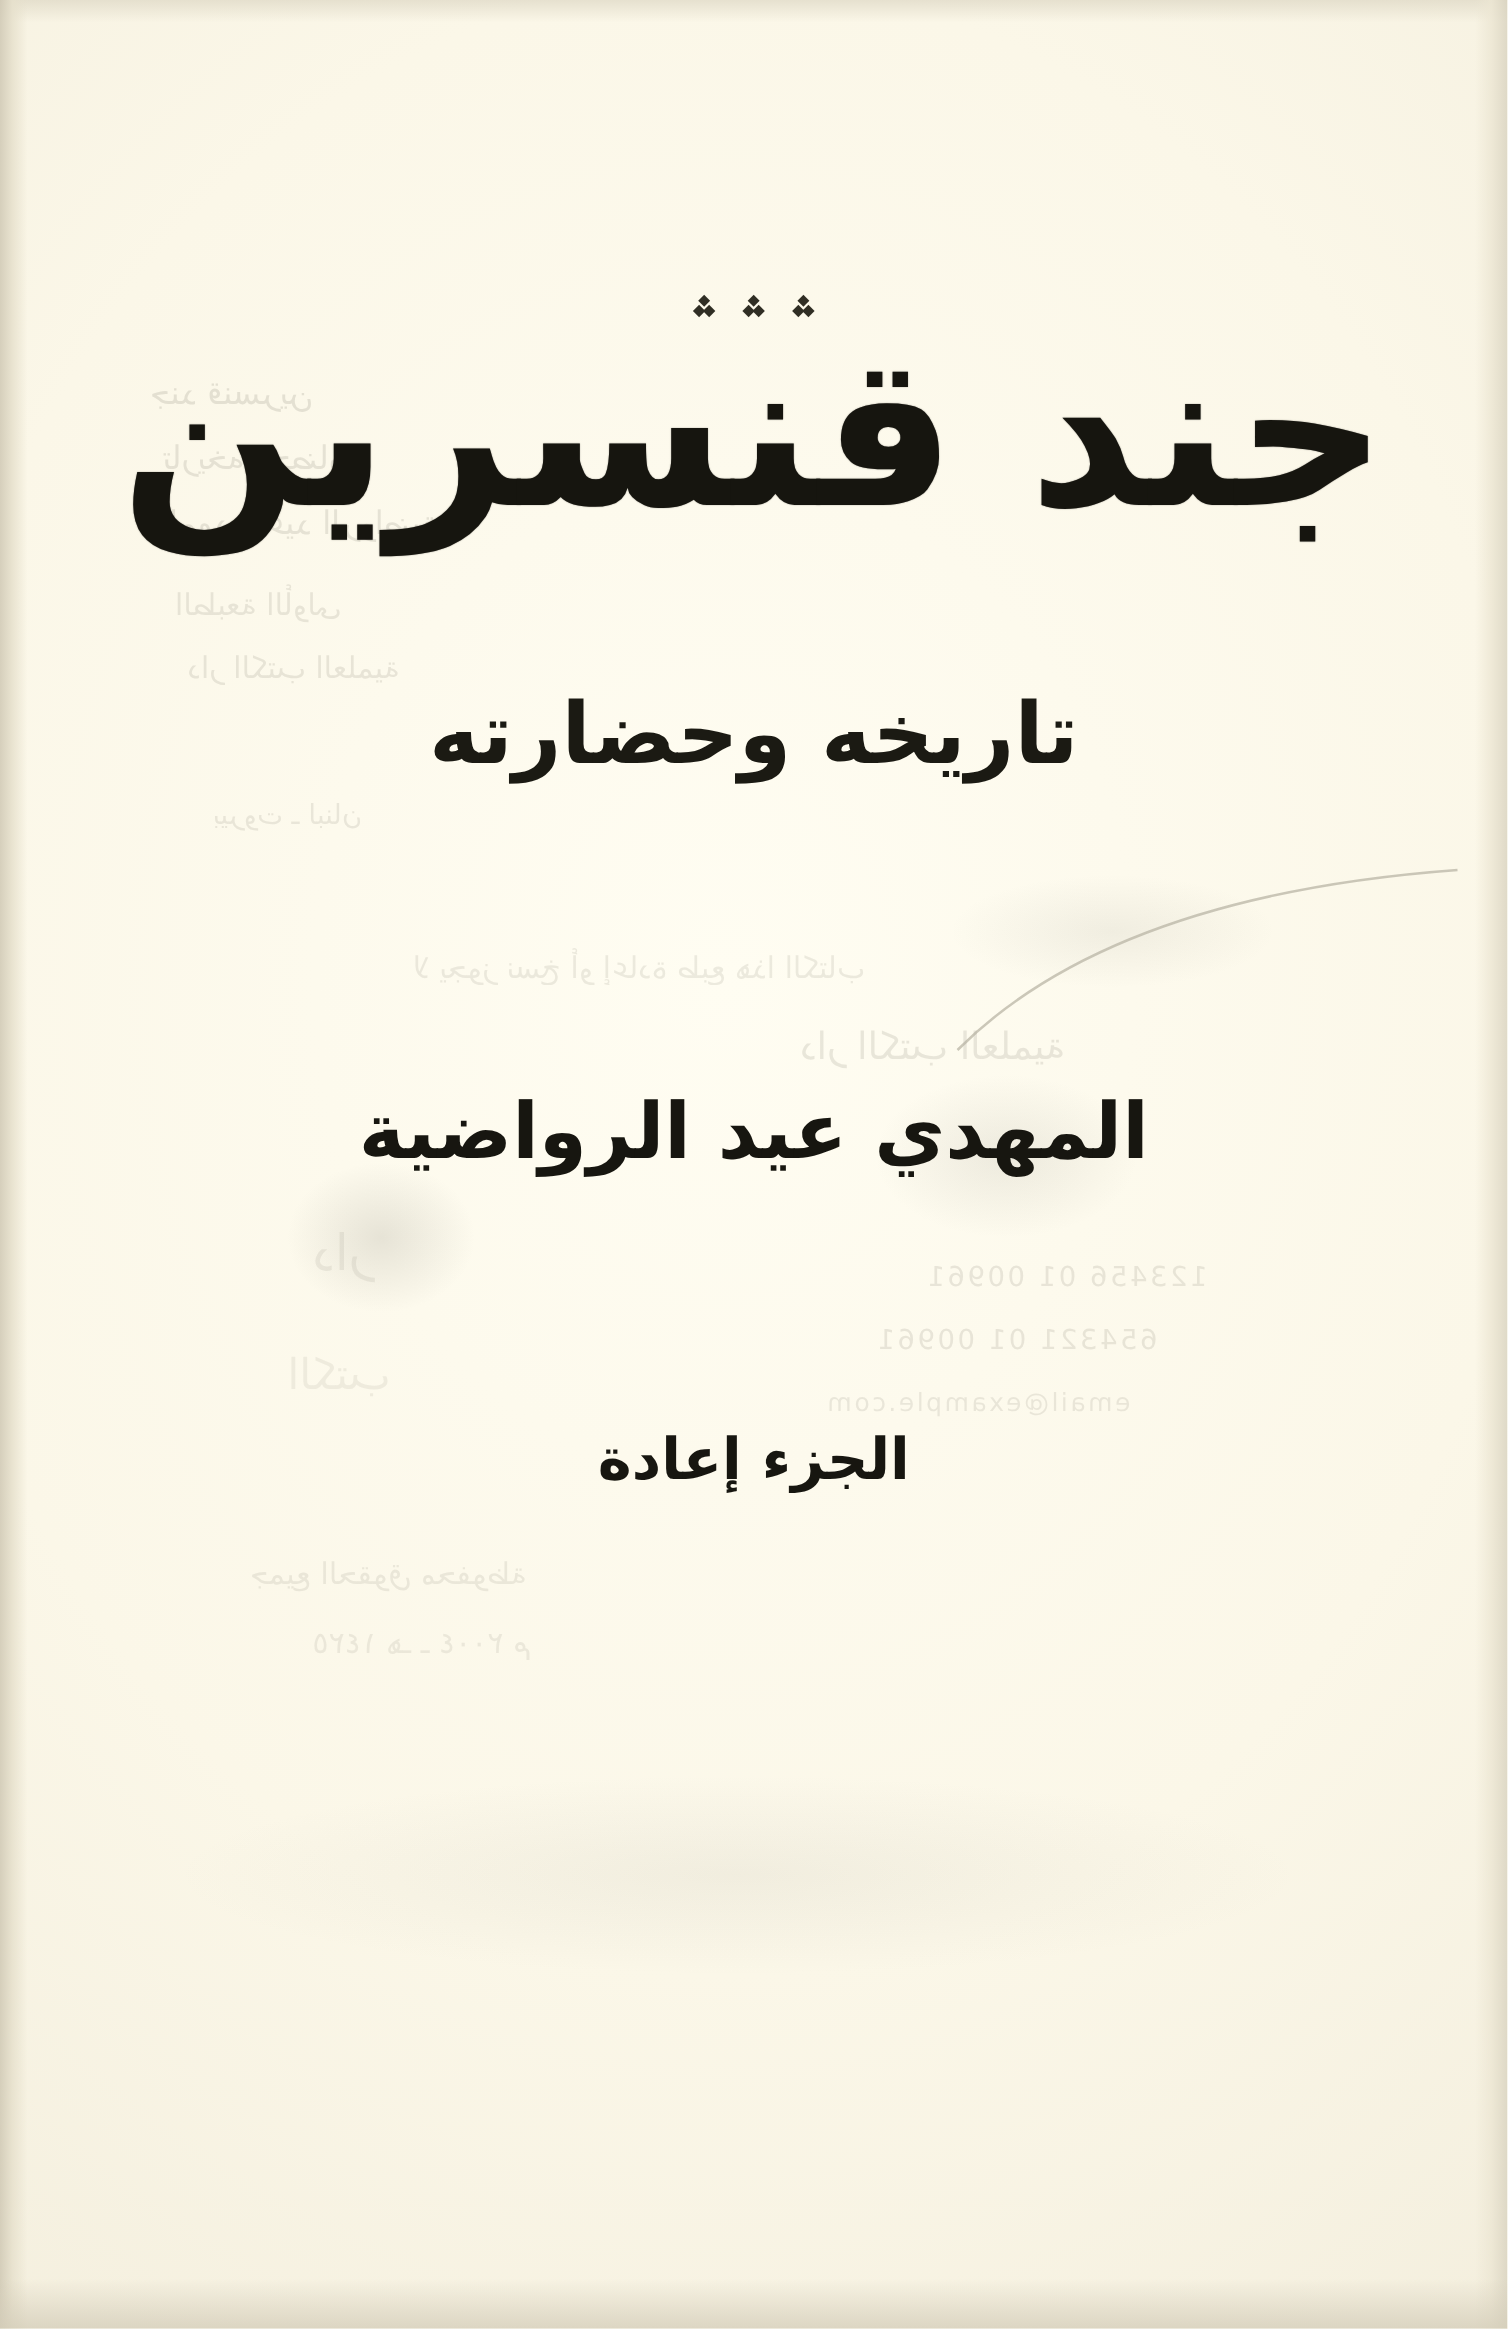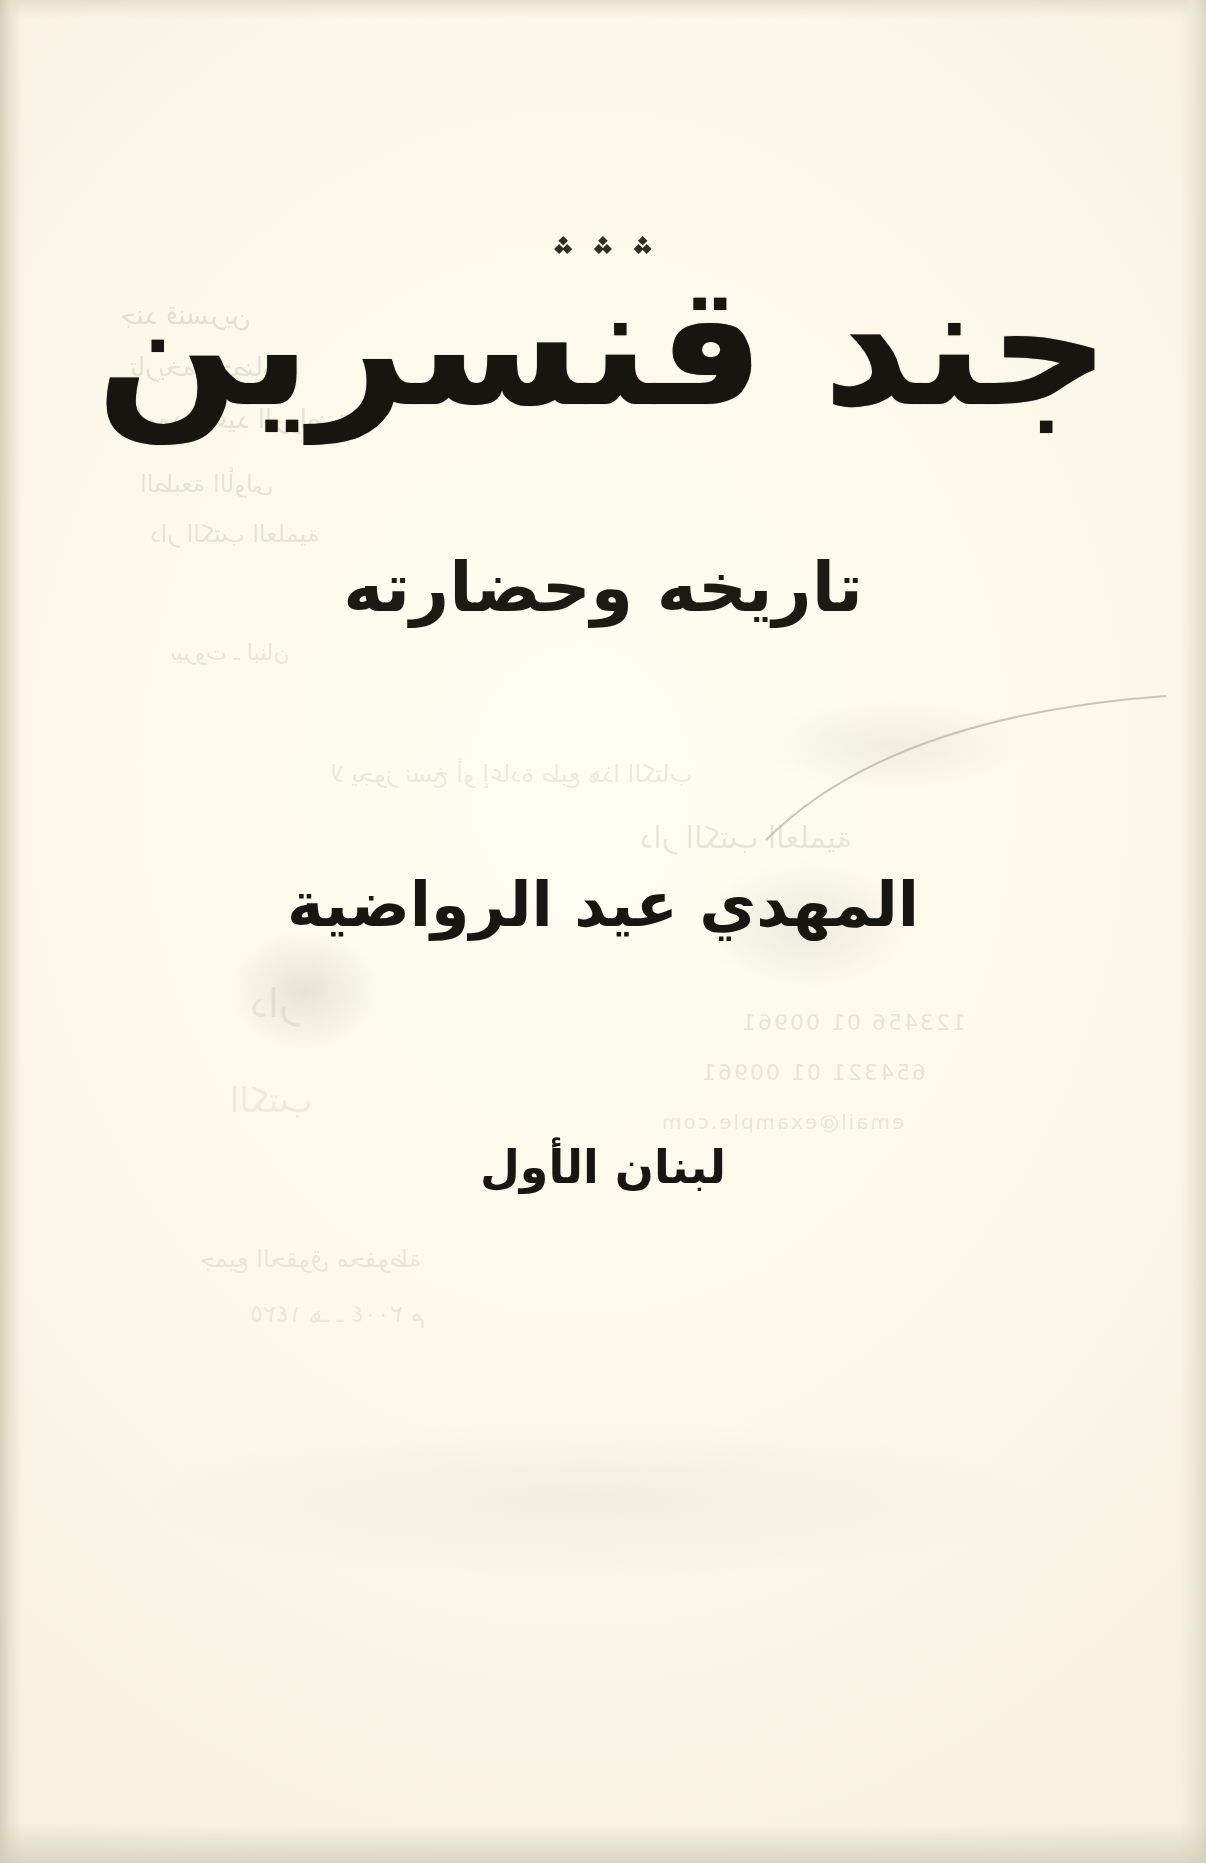--- a/index.html
+++ b/index.html
@@ -196,21 +196,21 @@
 
   <svg class="pen-arc" viewBox="0 0 420 160" aria-hidden="true">
     <path d="M10,150 C90,70 220,20 410,6" fill="none" stroke="#b5b0a1" stroke-width="2" opacity=".7"></path>
   </svg>
 
   <div class="content">
     <div class="flourish">؞ ؞ ؞</div>
     <div class="main-title">جند قنسرين</div>
     <div class="subtitle">تاريخه وحضارته</div>
     <div class="author">المهدي عيد الرواضية</div>
-    <div class="volume">لبنان الأول</div>
+    <div class="volume">الجزء إعادة</div>
   </div>
 
   <div class="edge-top"></div>
   <div class="edge-left"></div>
   <div class="edge-right"></div>
   <div class="edge-bottom"></div>
 
 </div>
 
 </body></html>

